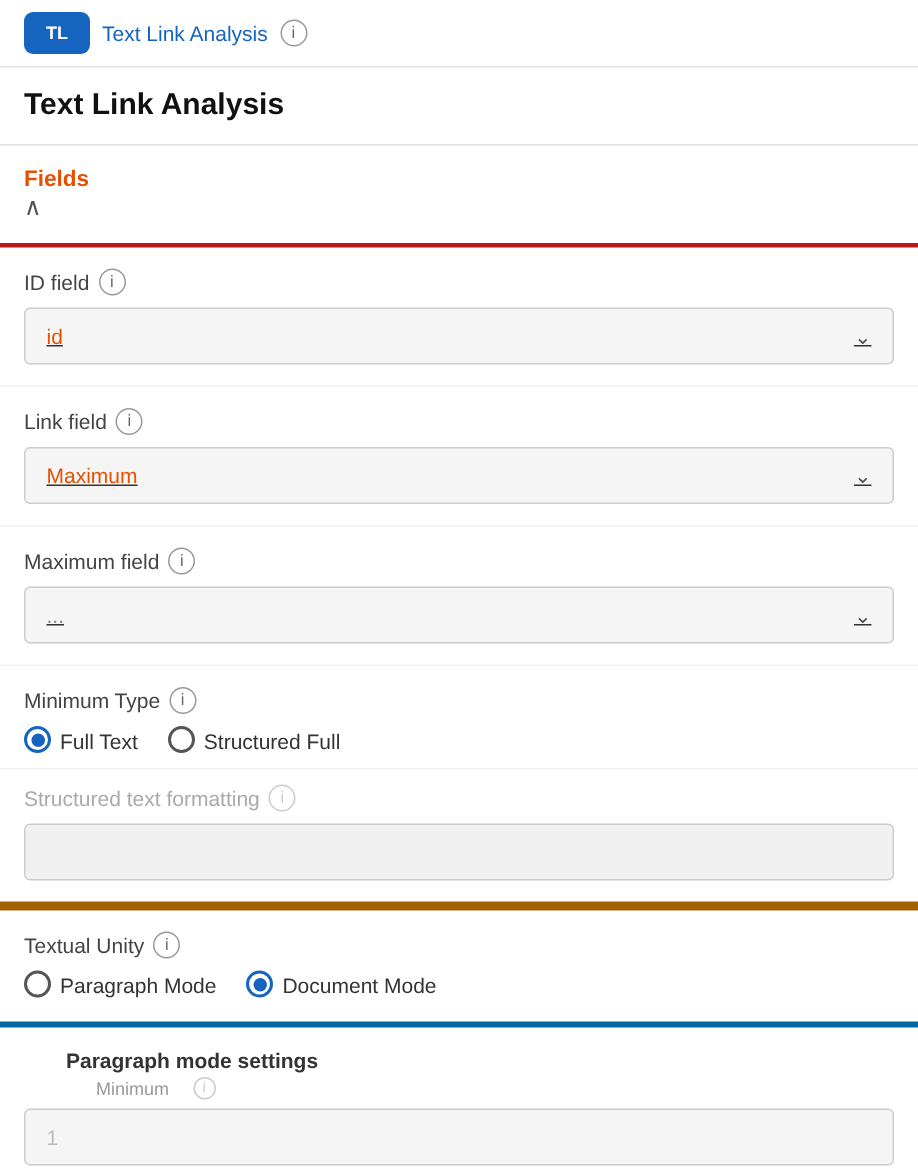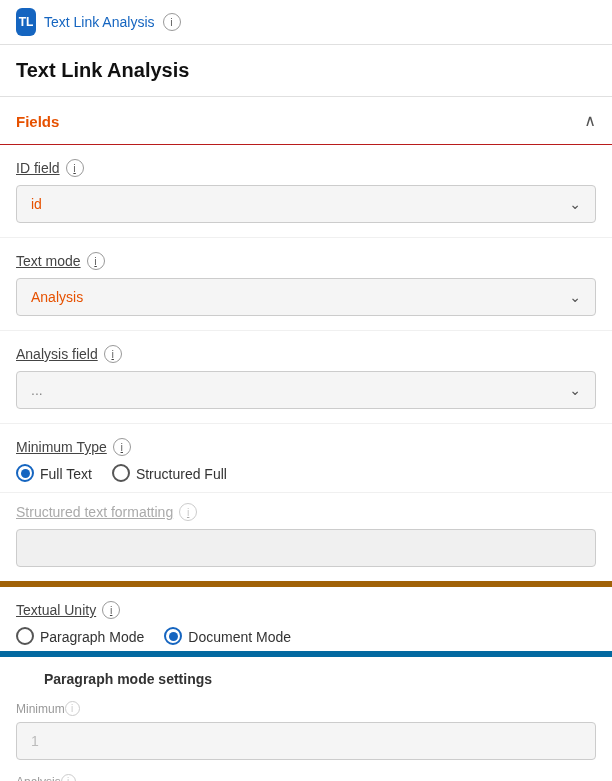--- a/index.html
+++ b/index.html
@@ -14,21 +14,21 @@
 
     
     .top-bar {
       display: flex;
       align-items: center;
       padding: 8px 16px;
       border-bottom: 1px solid #e0e0e0;
       gap: 8px;
     }
     .app-icon {
-      width: 20px;
+      width: 44px;
       height: 28px;
       background: #1565c0;
       border-radius: 6px;
       display: flex;
       align-items: center;
       justify-content: center;
       color: white;
       font-size: 12px;
       font-weight: bold;
       flex-shrink: 0;
@@ -62,24 +62,25 @@
       font-weight: 700;
       color: #111;
     }
 
     
     .section {
       padding: 0;
     }
     .section-header {
       display: flex;
-      align-items: flex-end;
+      align-items: flex-start;
       justify-content: space-between;
       padding: 14px 16px;
-      border-bottom: 1px solid #b91c1c;
+      border-bottom: 3px solid #b91c1c;
+      flex-direction: column;
     }
     .section-title {
       color: #e65100;
       font-size: 15px;
       font-weight: 600;
     }
     .chevron-icon {
       font-size: 16px;
       color: #555;
       cursor: pointer;
@@ -90,38 +91,38 @@
       padding: 14px 16px;
       border-bottom: 1px solid #f0f0f0;
     }
     .field-label {
       display: flex;
       align-items: center;
       gap: 6px;
       font-size: 14px;
       color: #444;
       margin-bottom: 8px;
-      text-decoration: underline;
     }
     .field-label.disabled {
       color: #aaa;
     }
 
     
     .select-box {
       width: 100%;
       padding: 10px 14px;
       border: 1px solid #ccc;
       border-radius: 4px;
       background: #f5f5f5;
       font-size: 14px;
       color: #333;
       display: flex;
       justify-content: space-between;
       cursor: pointer;
+      text-decoration: underline;
     }
     .select-value {
       color: #e65100;
       font-size: 14px;
     }
     .select-value.placeholder {
       color: #888;
     }
     .dropdown-arrow {
       color: #555;
@@ -182,43 +183,44 @@
       color: #333;
       min-height: 38px;
     }
     .text-input-box.disabled {
       background: #f0f0f0;
       color: #ccc;
     }
 
     
     .textual-unity-row {
-      padding: 14px 16px 6px 16px;
-      border-bottom: 6px solid #0369a1;
+      padding: 14px 16px 16px 16px;
+      border-bottom: 4px solid #0369a1;
     }
 
     
     .paragraph-settings-row {
       padding: 14px 16px;
       border-bottom: 1px solid #f0f0f0;
     }
     .subsection-title {
       font-size: 14px;
       font-weight: 600;
       color: #333;
-      margin-bottom: 14px;
+      margin-bottom: 3px;
       padding-left: 28px;
     }
     .mini-field-label {
       font-size: 12px;
       color: #999;
       display: flex;
       align-items: center;
-      gap: 0;
+      gap: 16px;
       margin-bottom: 6px;
+      margin-left: 48px;
     }
     .number-input-box {
       width: 100%;
       padding: 10px 14px;
       border: 1px solid #ccc;
       border-radius: 4px;
       background: #f5f5f5;
       font-size: 14px;
       color: #bbb;
       margin-bottom: 14px;
@@ -256,34 +258,34 @@
       </div>
     </div>
     <div class="select-box">
       <span class="select-value">id</span>
       <span class="dropdown-arrow">⌄</span>
     </div>
   </div>
 
   <div class="field-row">
     <div class="field-label">
-      <span>Text mode</span>
+      <span>Link field</span>
       <div class="info-icon">
         <span>i</span>
       </div>
     </div>
     <div class="select-box">
-      <span class="select-value">Analysis</span>
+      <span class="select-value">Maximum</span>
       <span class="dropdown-arrow">⌄</span>
     </div>
   </div>
 
   <div class="field-row">
     <div class="field-label">
-      <span>Analysis field</span>
+      <span>Maximum field</span>
       <div class="info-icon">
         <span>i</span>
       </div>
     </div>
     <div class="select-box">
       <span class="select-value placeholder">...</span>
       <span class="dropdown-arrow">⌄</span>
     </div>
   </div>
 

